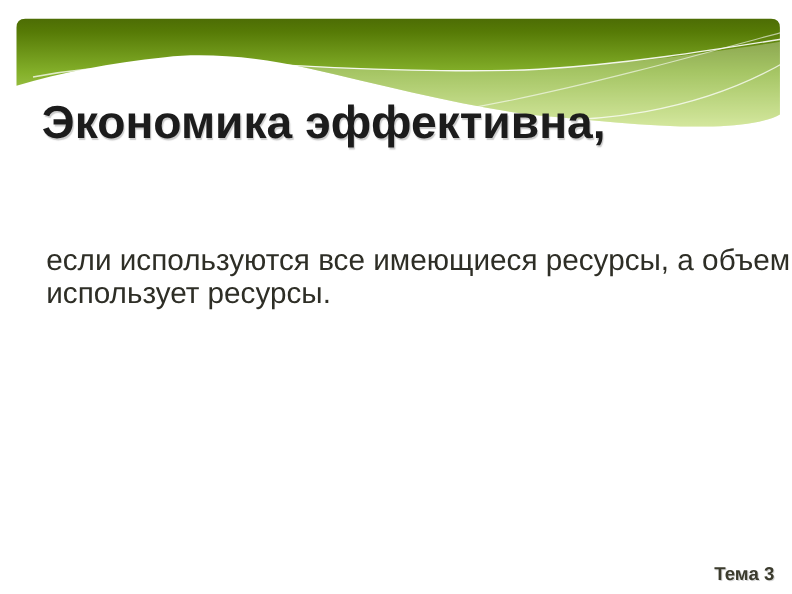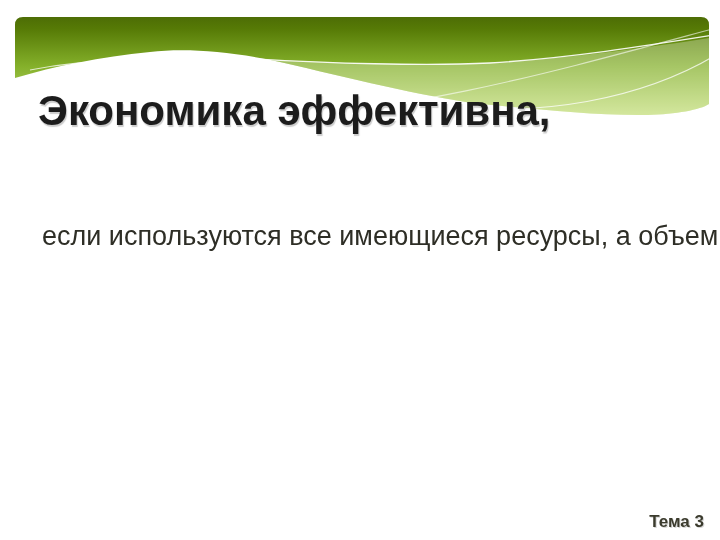--- a/index.html
+++ b/index.html
@@ -97,17 +97,18 @@
 
     <path d="M225,57 C330,64 430,66 490,63 C570,58 645,46 714,35" fill="none" stroke="rgba(255,255,255,0.9)" stroke-width="1.3"></path>
     <path d="M30,70 C180,40 320,92 440,106 C540,117 640,100 716,55" fill="none" stroke="rgba(255,255,255,0.75)" stroke-width="1.2"></path>
     <path d="M240,118 C400,116 560,70 716,28" fill="none" stroke="rgba(255,255,255,0.6)" stroke-width="1.1"></path>
   </svg>
 
   <h1 class="title">Экономика эффективна,</h1>
 
   <div class="body-text">
     <div class="line">если используются все имеющиеся ресурсы, а объем</div>
+    <div class="line">использует ресурсы.</div>
   </div>
 
   <div class="footer">Тема 3</div>
 
 </div>
 
 </body></html>

